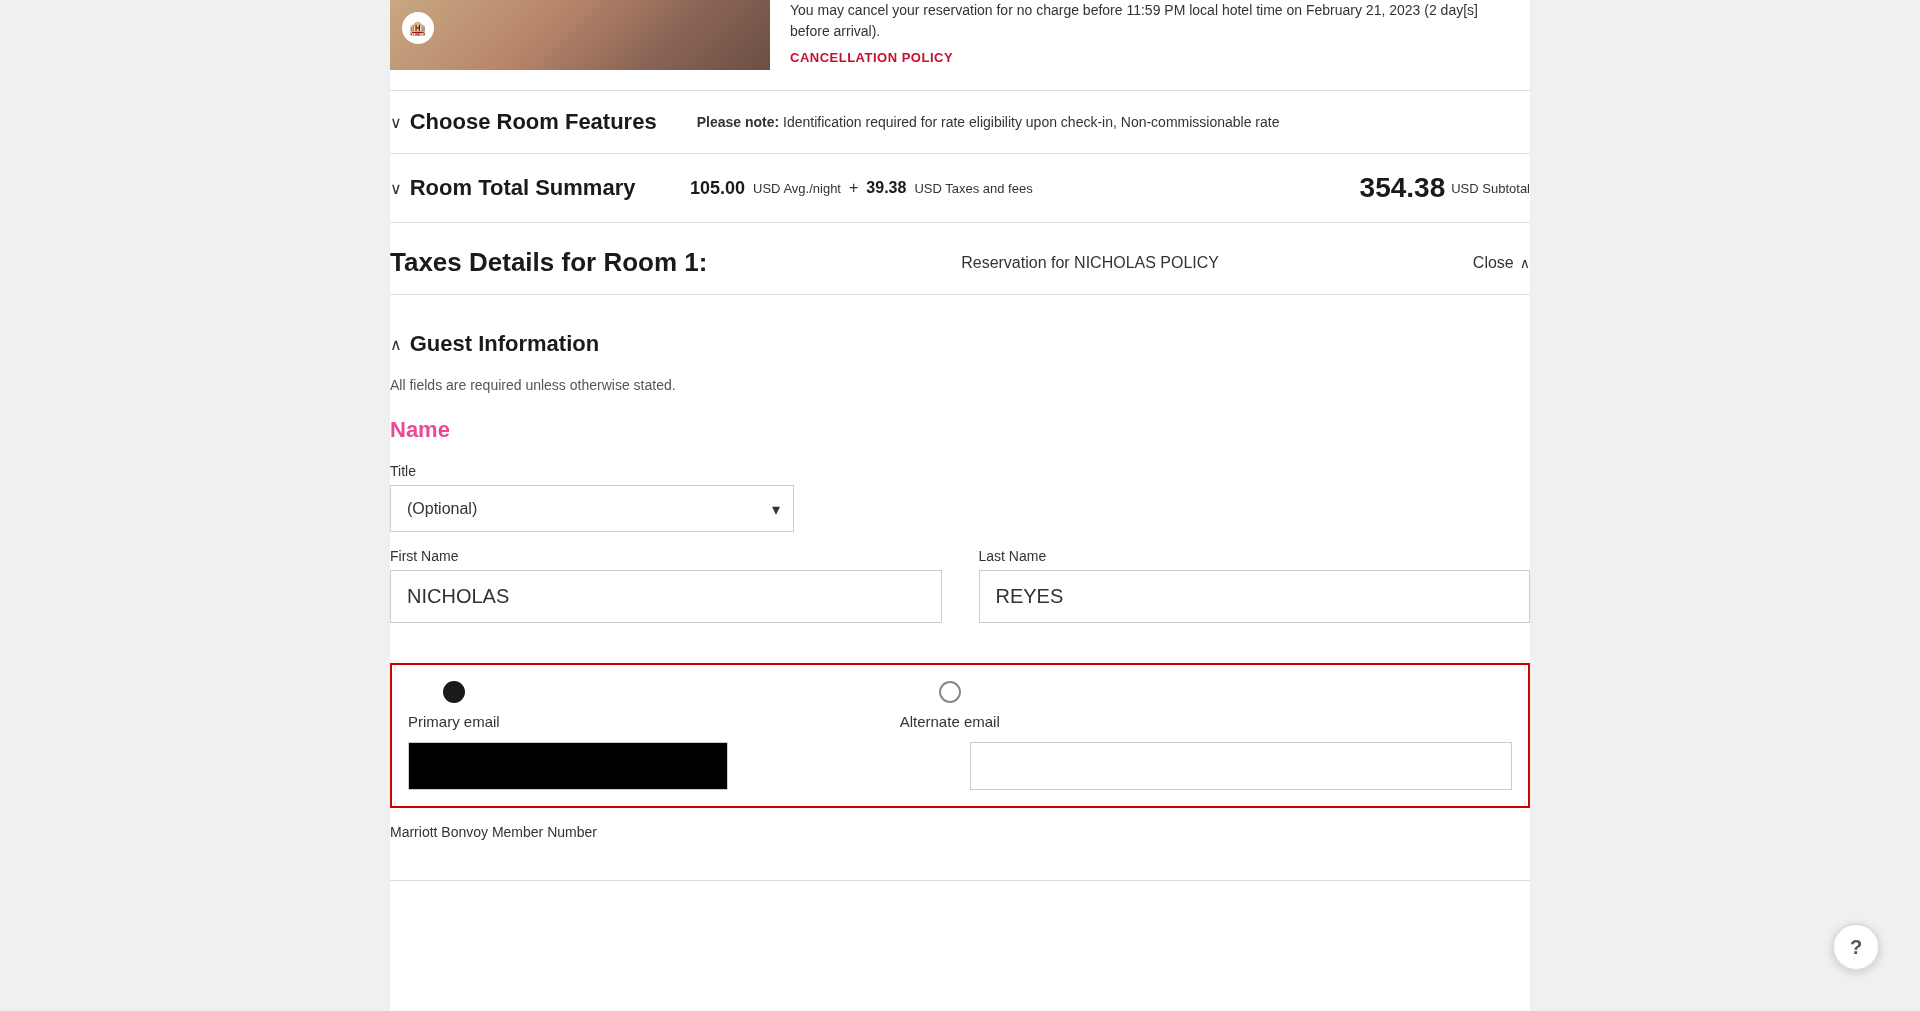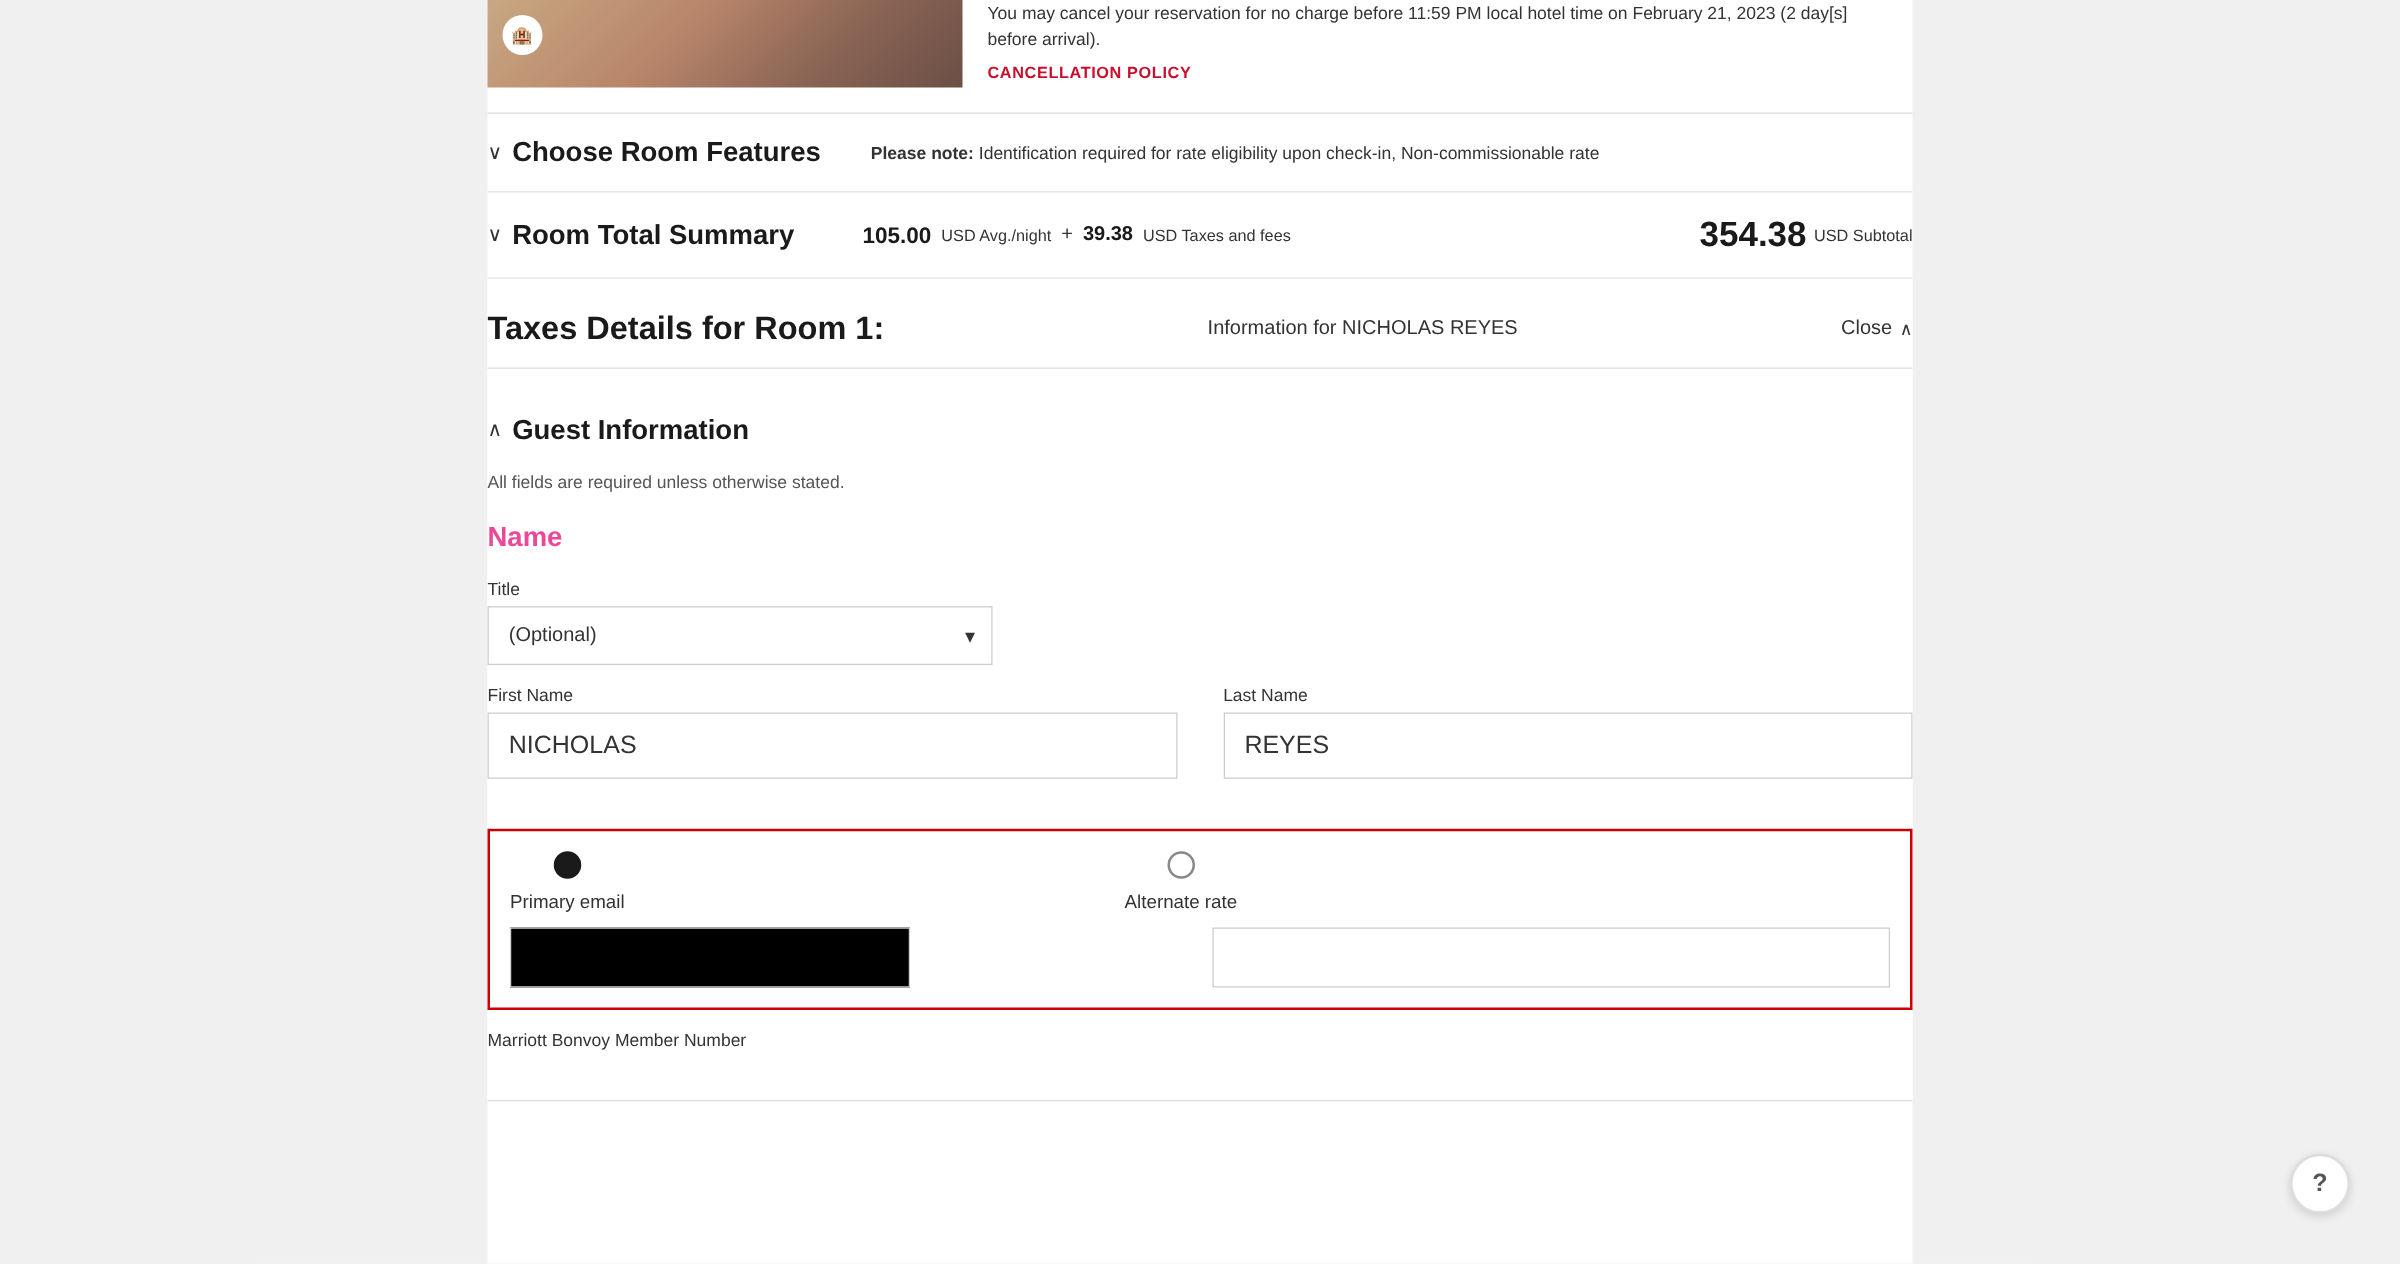--- a/index.html
+++ b/index.html
@@ -414,21 +414,21 @@
         <div class="summary-subtotal">
           <span class="subtotal-amount">354.38</span>
           <span class="subtotal-label">USD Subtotal</span>
         </div>
       </div>
     </div>
 
     <div class="your-details-section">
       <div class="your-details-header">
         <span class="your-details-title">Taxes Details for Room 1:</span>
-        <span class="reservation-name">Information for NICHOLAS REYES</span>
+        <span class="reservation-name">Reservation for NICHOLAS POLICY</span>
         <button class="close-button">
           <span>Close</span>
           <span class="chevron-up">∧</span>
         </button>
       </div>
 
       <div class="guest-info-section">
         <div class="guest-info-header">
           <span class="chevron-icon">∧</span>
           <span class="guest-info-title">Guest Information</span>
@@ -467,21 +467,21 @@
         </div>
 
         <div class="email-section">
           <div class="email-options-row">
             <label class="radio-option">
               <div class="radio-filled"></div>
               <span class="radio-label">Primary email</span>
             </label>
             <label class="radio-option" style="margin-left: 360px;">
               <div class="radio-empty"></div>
-              <span class="radio-label">Alternate rate</span>
+              <span class="radio-label">Alternate email</span>
             </label>
           </div>
           <div class="email-inputs-row">
             <div class="email-input-group">
               <input class="email-input-redacted" type="email" value="redacted@email.com" style="">
             </div>
             <div class="email-input-group">
               <input class="email-input-alt" type="email" value="" style="">
             </div>
           </div>

